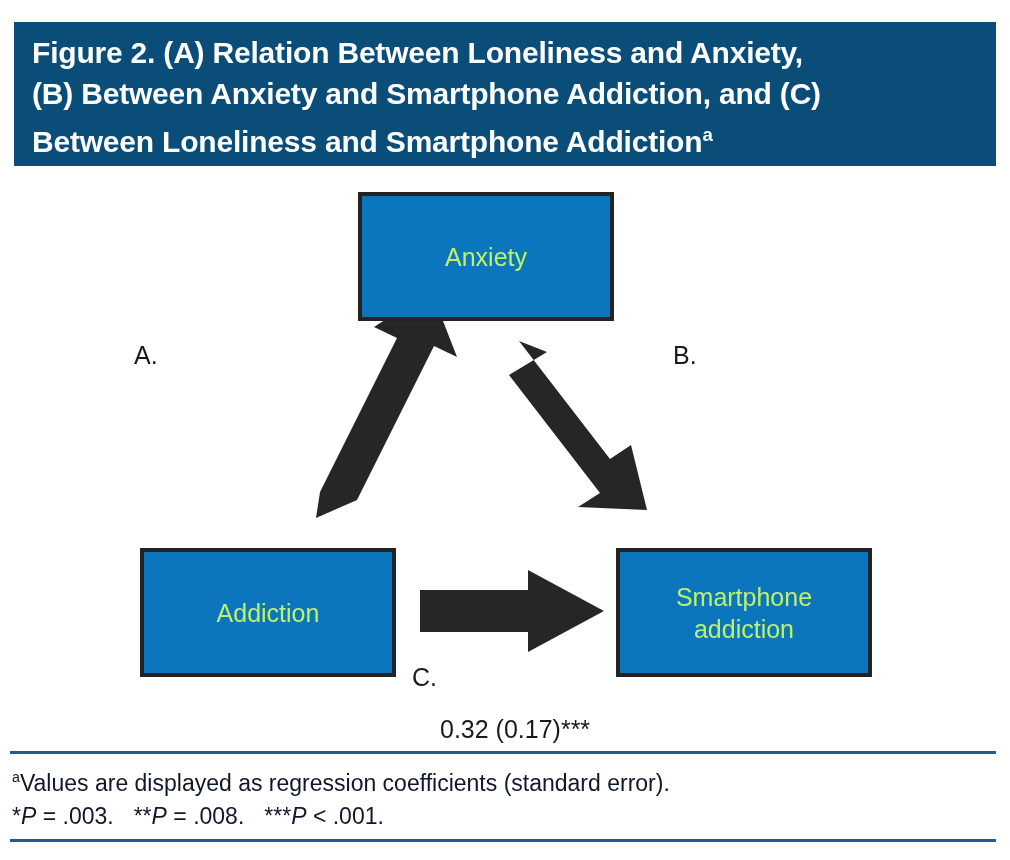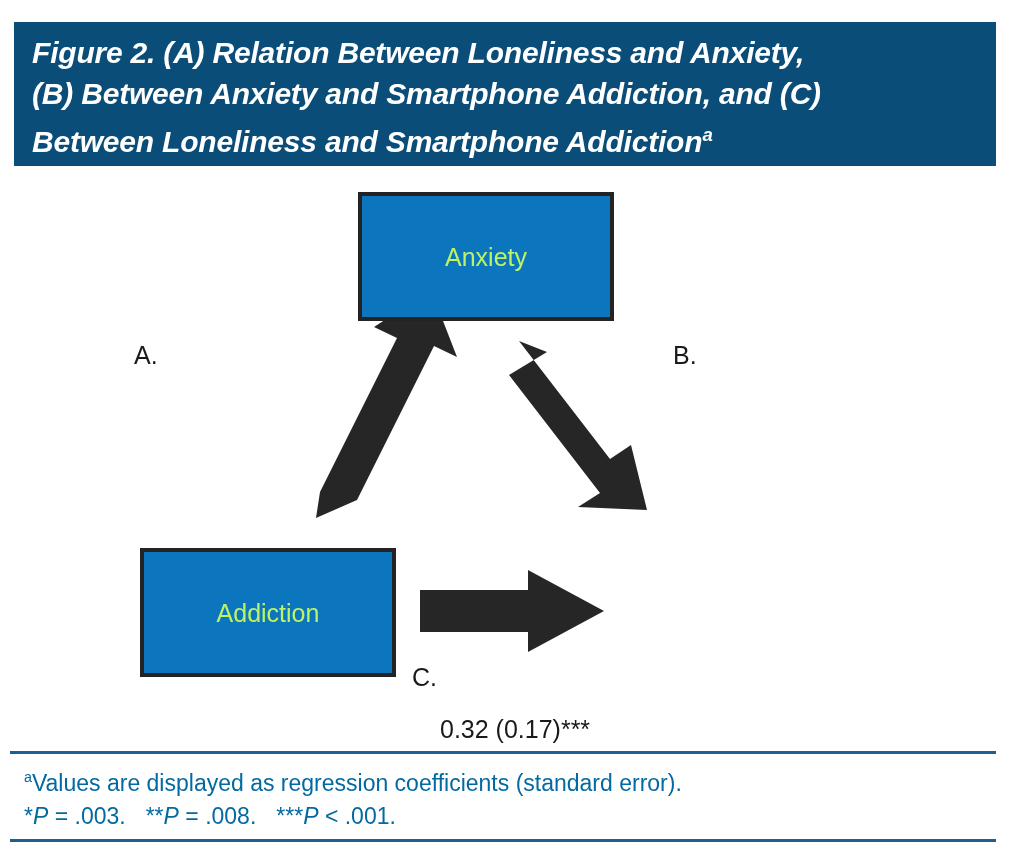--- a/index.html
+++ b/index.html
@@ -34,21 +34,20 @@
     padding: 10px 14px 0 18px;
   }
   .title-banner .title-text {
     color: #ffffff;
     font-size: 30px;
     font-weight: bold;
     line-height: 41px;
     letter-spacing: -0.2px;
     white-space: pre-line;
     font-family: "Liberation Sans", sans-serif;
-    font-style: italic;
   }
   .title-text sup {
     font-size: 0.62em;
     vertical-align: super;
     font-weight: bold;
   }
 
   
   .diagram {
     position: absolute;
@@ -141,25 +140,24 @@
     background: #1c5f90;
   }
   #rule-top { top: 751px; }
   #rule-bottom { top: 839px; }
 
   .footnotes {
     position: absolute;
     left: 12px;
     top: 761px;
     width: 980px;
-    color: #0369a1;
+    color: #0f172a;
     font-size: 23px;
     line-height: 33px;
     font-family: "Liberation Sans", sans-serif;
-    margin-left: 12px;
   }
   .footnotes sup {
     font-size: 0.62em;
     vertical-align: super;
   }
   .footnotes em {
     font-style: italic;
   }
   .p-gap { display: inline-block; width: 20px; }
 </style>
@@ -186,20 +184,24 @@
     </svg>
 
     <div class="node-box" id="node-anxiety">
       <span class="node-label">Anxiety</span>
     </div>
 
     <div class="node-box" id="node-loneliness">
       <span class="node-label">Addiction</span>
     </div>
 
+    <div class="node-box" id="node-smartphone">
+      <span class="node-label">Smartphone
+addiction</span>
+    </div>
 
     <div class="path-label" id="label-a">
       <div class="path-letter">A.</div>
     </div>
 
     <div class="path-label" id="label-b">
       <div class="path-letter">B.</div>
     </div>
 
     <div class="path-label" id="label-c">

